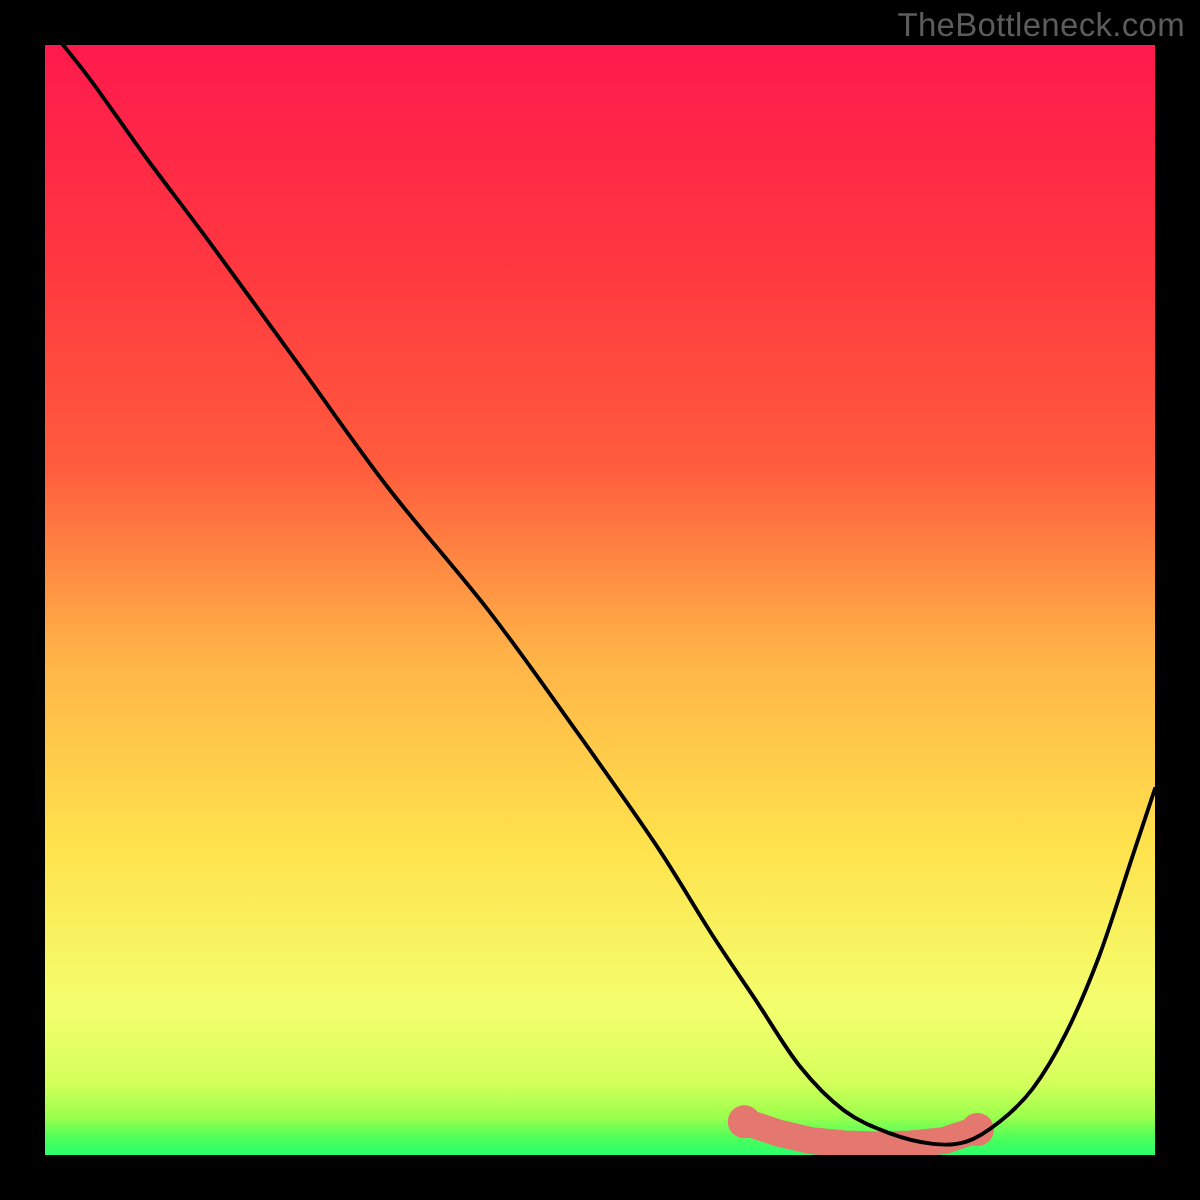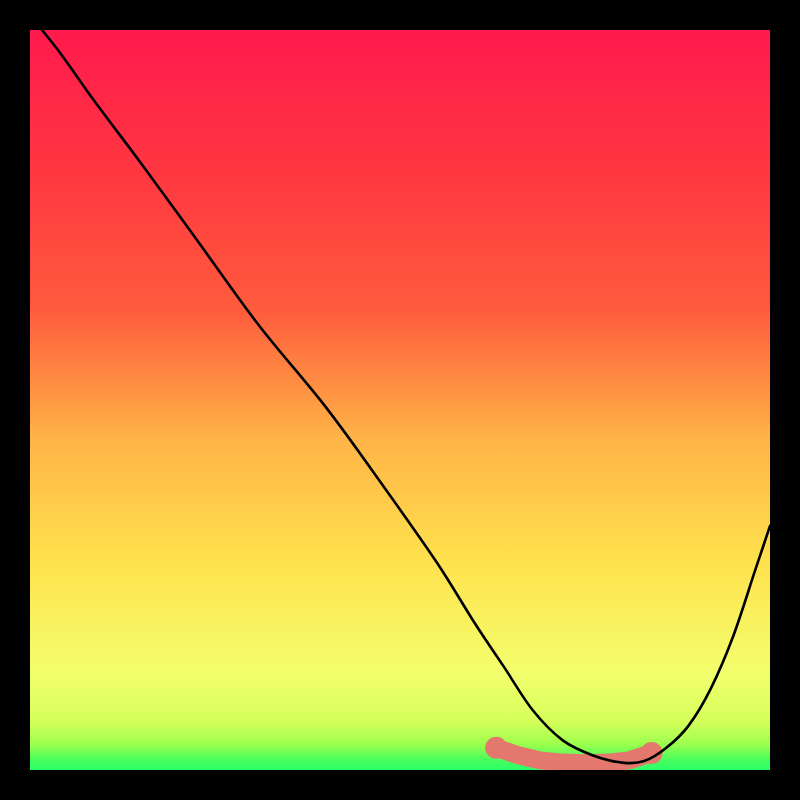--- a/index.html
+++ b/index.html
@@ -35,20 +35,21 @@
     left: 30px;
     width: 740px;
     height: 740px;
   }
   svg { display: block; }
 </style>
 </head>
 <body>
 
 <div class="frame">
+  <div class="watermark">TheBottleneck.com</div>
   <div class="plot-area">
     <svg id="chart-svg" width="740" height="740" viewBox="0 0 740 740" preserveAspectRatio="none">
         <defs>
           <linearGradient id="bgGrad" x1="0" y1="0" x2="0" y2="1">
             <stop offset="0" stop-color="#ff1a4d"></stop>
             <stop offset="0.2" stop-color="#ff3840"></stop>
             <stop offset="0.38" stop-color="#ff5c3d"></stop>
             <stop offset="0.55" stop-color="#ffb347"></stop>
             <stop offset="0.72" stop-color="#ffe24d"></stop>
             <stop offset="0.87" stop-color="#f3ff6e"></stop>

